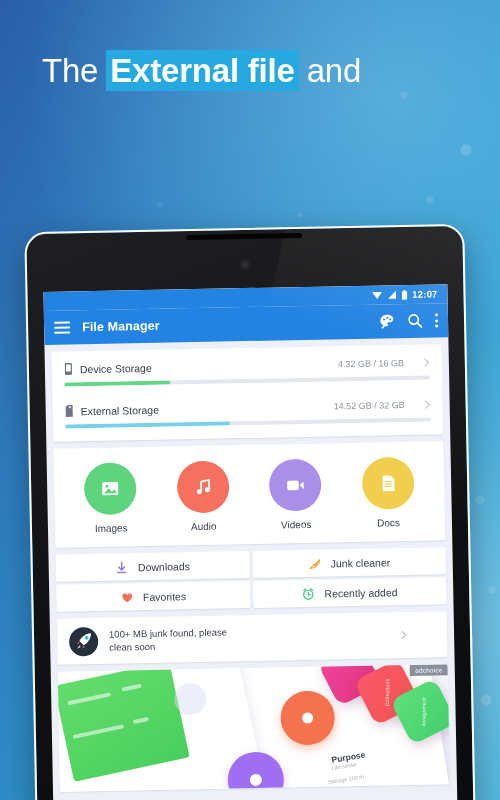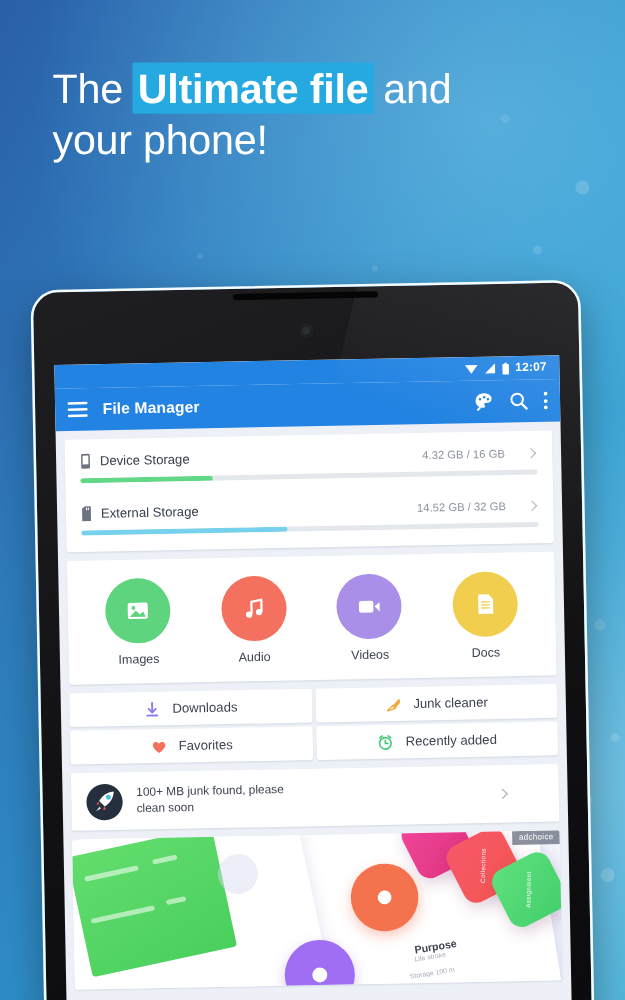--- a/index.html
+++ b/index.html
@@ -305,23 +305,22 @@
 </style>
 </head>
 <body>
 
 <div id="bg">
   <div id="bg-texture"></div>
 </div>
 
 <div id="headline">
   <div class="line">
-    <span>The </span><span class="hl-cyan">Ultimate file</span><span> and</span>
+    <span>The </span><span class="hl-cyan">External file</span><span> and</span>
   </div>
-  <div class="line">your phone!</div>
 </div>
 
 <div id="tablet">
   <div id="tablet-body">
     <div id="tablet-gloss"></div>
     <div id="speaker"></div>
     <div id="camera"></div>
 
     <div id="screen">
 

